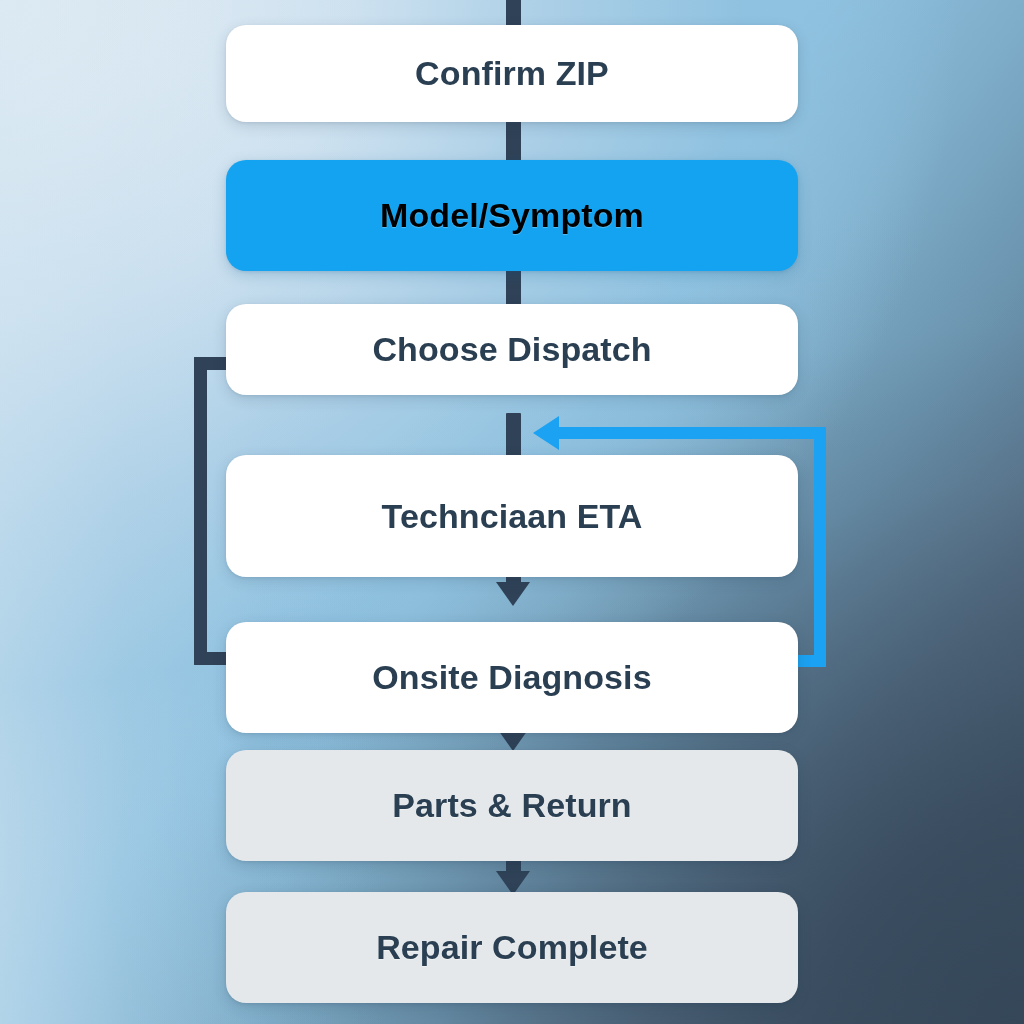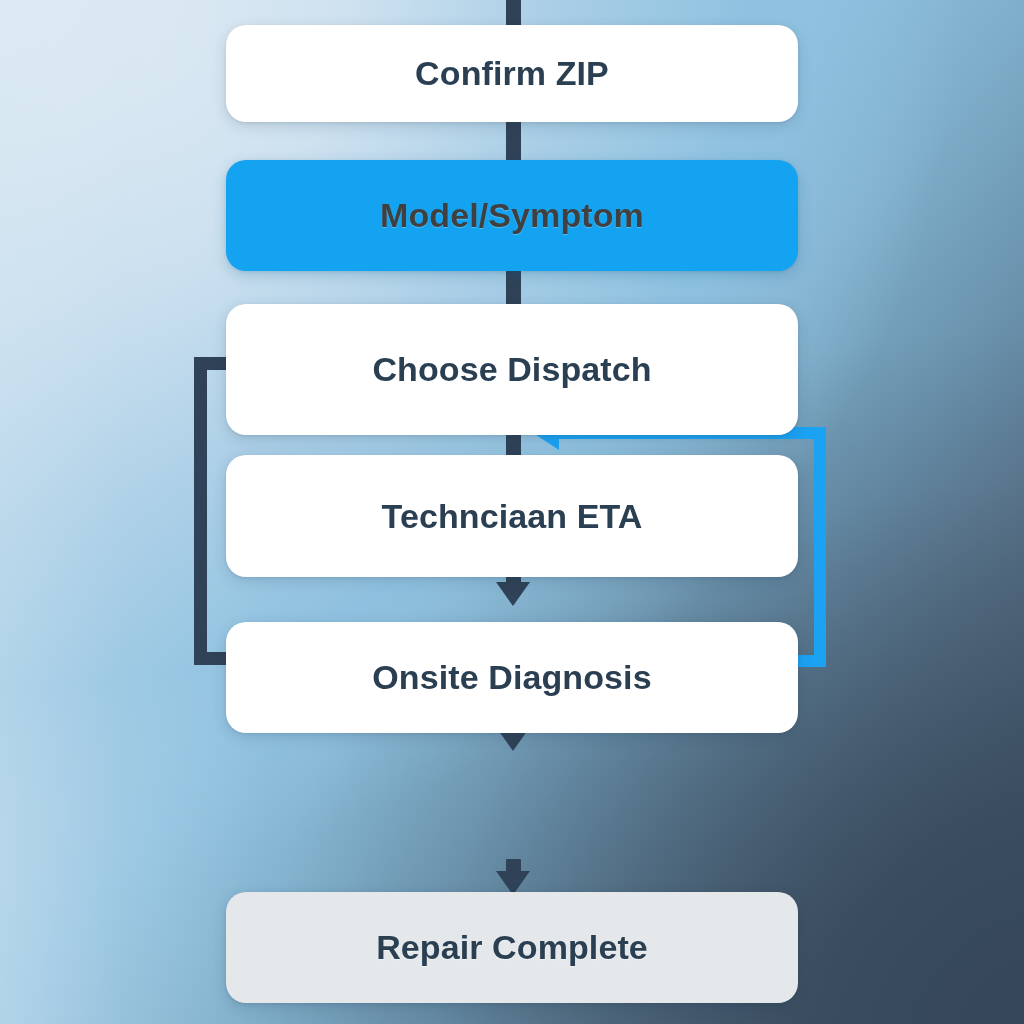--- a/index.html
+++ b/index.html
@@ -115,21 +115,21 @@
   }
   .node.v-white {
     background: #ffffff;
     box-shadow: 0 4px 14px rgba(30,55,80,0.16), 0 1px 3px rgba(30,55,80,0.10);
   }
   .node.v-blue {
     background: #13a3f0;
     box-shadow: 0 4px 14px rgba(14,90,140,0.22), 0 1px 3px rgba(14,90,140,0.14);
   }
   .node.v-blue .node-label {
-    color: #404040;
+    color: #000000;
     text-shadow: 0 1px 1px rgba(255,255,255,0.28);
   }
   .node.v-muted {
     background: #e4e8ea;
     box-shadow: 0 4px 14px rgba(30,55,80,0.18), 0 1px 3px rgba(30,55,80,0.12);
   }
 </style>
 </head>
 <body>
 
@@ -166,30 +166,33 @@
   <div class="arrow-left" style="left:533px; top:416px;"></div>
 
   <div class="node v-white" style="top:25px; height:97px;">
     <span class="node-label">Confirm ZIP</span>
   </div>
 
   <div class="node v-blue" style="top:160px; height:111px;">
     <span class="node-label">Model/Symptom</span>
   </div>
 
-  <div class="node v-white" style="top:304px; height:131px;justify-content:center;">
+  <div class="node v-white" style="top:304px; height:91px;justify-content:center;">
     <span class="node-label">Choose Dispatch</span>
   </div>
 
   <div class="node v-white" style="top:455px; height:122px;">
     <span class="node-label">Technciaan ETA</span>
   </div>
 
   <div class="node v-white" style="top:606px; height:111px;margin-top:16px;">
     <span class="node-label">Onsite Diagnosis</span>
   </div>
 
+  <div class="node v-muted" style="top:750px; height:111px;">
+    <span class="node-label">Parts &amp; Return</span>
+  </div>
 
   <div class="node v-muted" style="top:892px; height:111px;">
     <span class="node-label">Repair Complete</span>
   </div>
 
 </div>
 
 </body></html>

